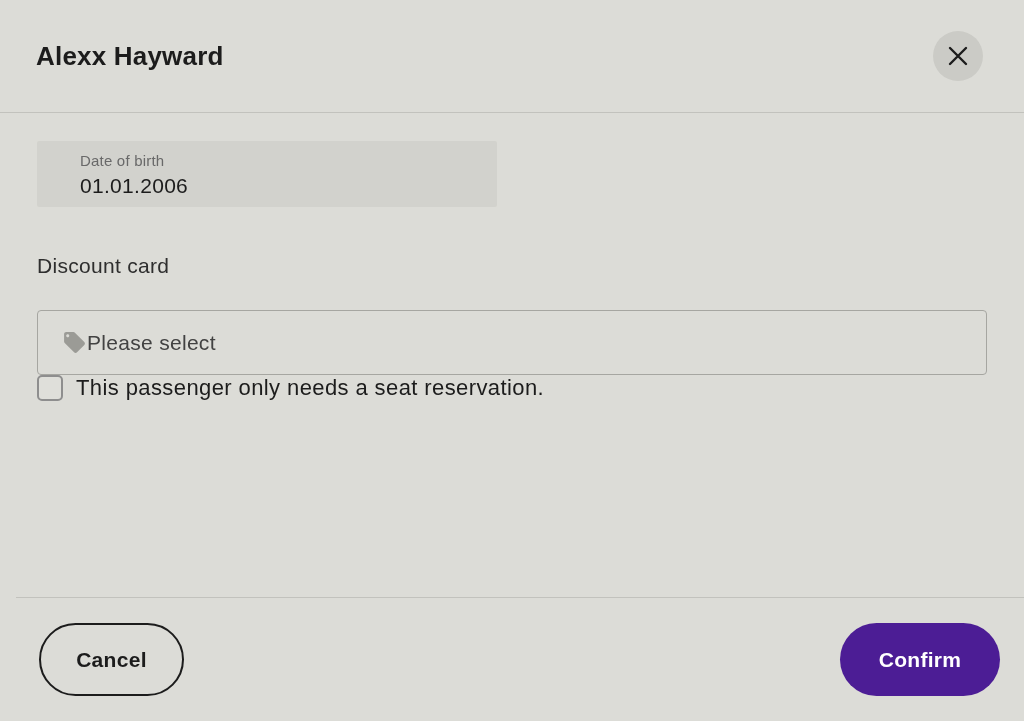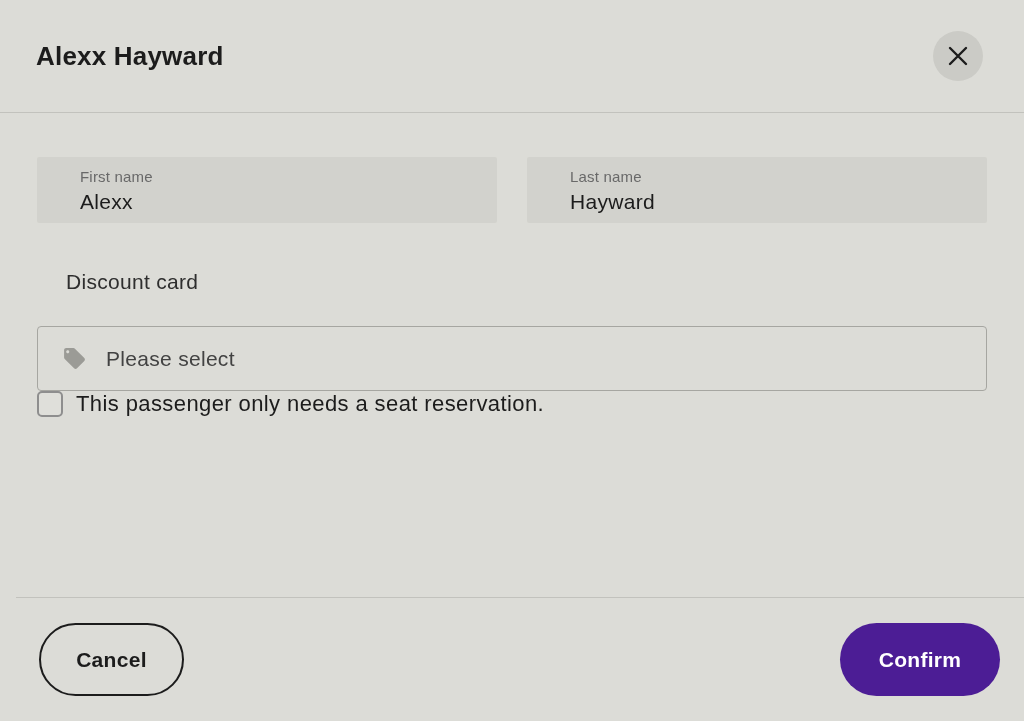--- a/index.html
+++ b/index.html
@@ -67,32 +67,30 @@
     color: #1c1c1c;
     line-height: 30px;
     letter-spacing: 0.3px;
   }
   .section-label {
     margin-top: 46px;
     font-size: 21px;
     color: #2e2e2e;
     line-height: 26px;
     letter-spacing: 0.3px;
-    margin-left: 29px;
   }
   .select-box {
     margin-top: 31px;
     width: 950px; height: 65px;
     border: 1px solid #a6a6a1;
     border-radius: 4px;
     background: transparent;
     display: flex;
     align-items: center;
     padding-left: 24px;
-    gap: 19px;
     cursor: pointer;
   }
   .select-placeholder {
     font-size: 21px;
     color: #424242;
     letter-spacing: 0.3px;
   }
   .checkbox-row {
     display: flex;
     align-items: center;
@@ -157,31 +155,27 @@
       <span style="display:flex">
         <svg width="26" height="26" viewBox="0 0 26 26">
           <path d="M5 5 L21 21 M21 5 L5 21" stroke="#1c1c1c" stroke-width="2.4" fill="none" stroke-linecap="round"></path>
         </svg>
       </span>
     </button>
   </header>
 
   <main class="dialog-body">
 
-    <div class="field-row row-1">
+
+    <div class="field-row row-2">
       <div class="field">
-        <span class="field-label">First name</span>
-        <span class="field-value">Alexx</span>
-      </div>
-      <div class="field">
-        <span class="field-label">Last name</span>
-        <span class="field-value">Hayward</span>
+        <span class="field-label">Date of birth</span>
+        <span class="field-value">01.01.2006</span>
       </div>
     </div>
-
 
     <p class="section-label">Discount card</p>
 
     <div class="select-box">
       <span style="display:flex">
         <svg width="25" height="25" viewBox="0 0 24 24">
           <path fill="#9b9b96" d="M21.41 11.58l-9-9C12.05 2.22 11.55 2 11 2H4c-1.1 0-2 .9-2 2v7c0 .55.22 1.05.59 1.42l9 9c.36.36.86.58 1.41.58.55 0 1.05-.22 1.41-.59l7-7c.37-.36.59-.86.59-1.41 0-.55-.23-1.06-.59-1.42zM5.5 7C4.67 7 4 6.33 4 5.5S4.67 4 5.5 4 7 4.67 7 5.5 6.33 7 5.5 7z"></path>
         </svg>
       </span>
       <span class="select-placeholder">Please select</span>

